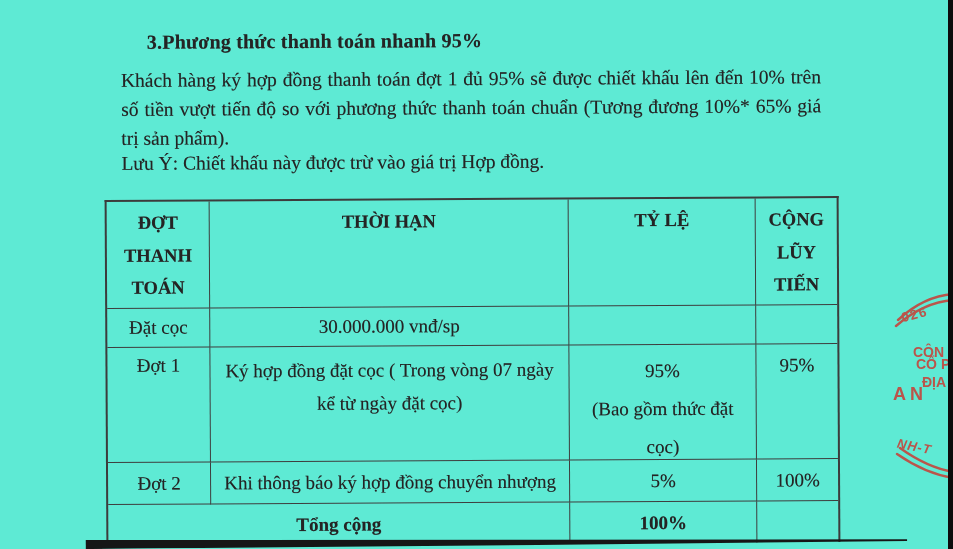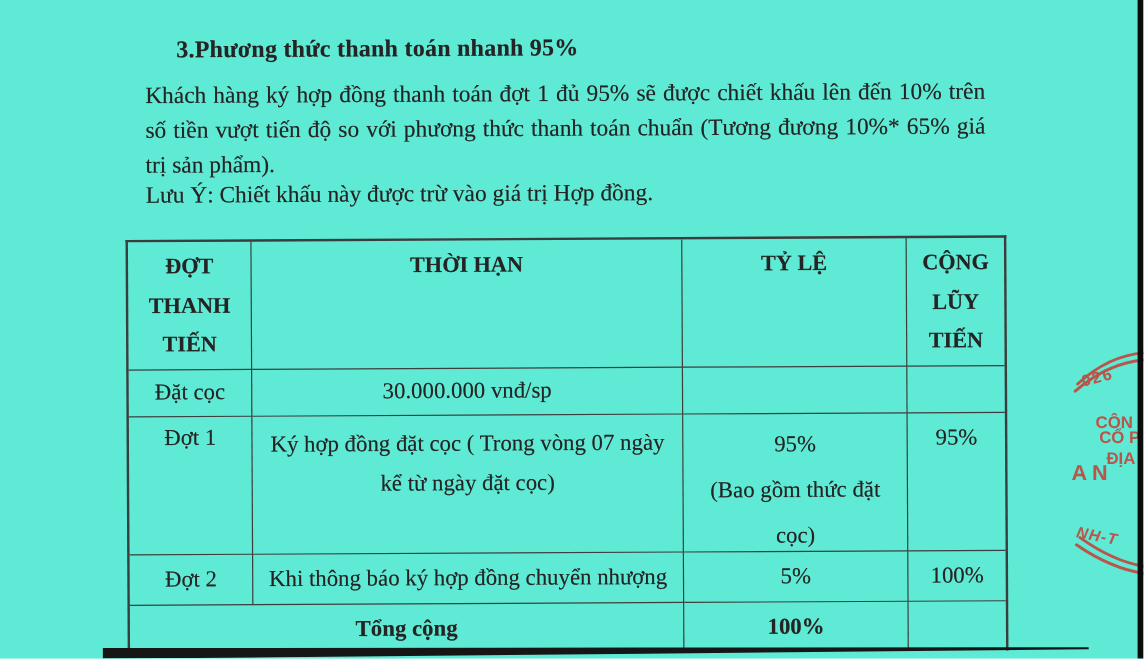--- a/index.html
+++ b/index.html
@@ -71,21 +71,21 @@
 
 <div class="page">
   <div class="content">
 
     <div class="heading">3.Phương thức thanh toán nhanh 95%</div>
     <div class="para">Khách hàng ký hợp đồng thanh toán đợt 1 đủ 95% sẽ được chiết khấu lên đến 10% trên số tiền vượt tiến độ so với phương thức thanh toán chuẩn (Tương đương 10%* 65% giá trị sản phẩm).</div>
     <div class="note">Lưu Ý: Chiết khấu này được trừ vào giá trị Hợp đồng.</div>
 
     <div class="tbl">
 
-      <div class="cell hdr">ĐỢT THANH TIẾN</div>
+      <div class="cell hdr">ĐỢT THANH TOÁN</div>
       <div class="cell hdr">THỜI HẠN</div>
       <div class="cell hdr">TỶ LỆ</div>
       <div class="cell hdr last-col">CỘNG LŨY TIẾN</div>
 
       <div class="cell">Đặt cọc</div>
       <div class="cell">30.000.000 vnđ/sp</div>
       <div class="cell"></div>
       <div class="cell last-col"></div>
 
       <div class="cell v-top">Đợt 1</div>

